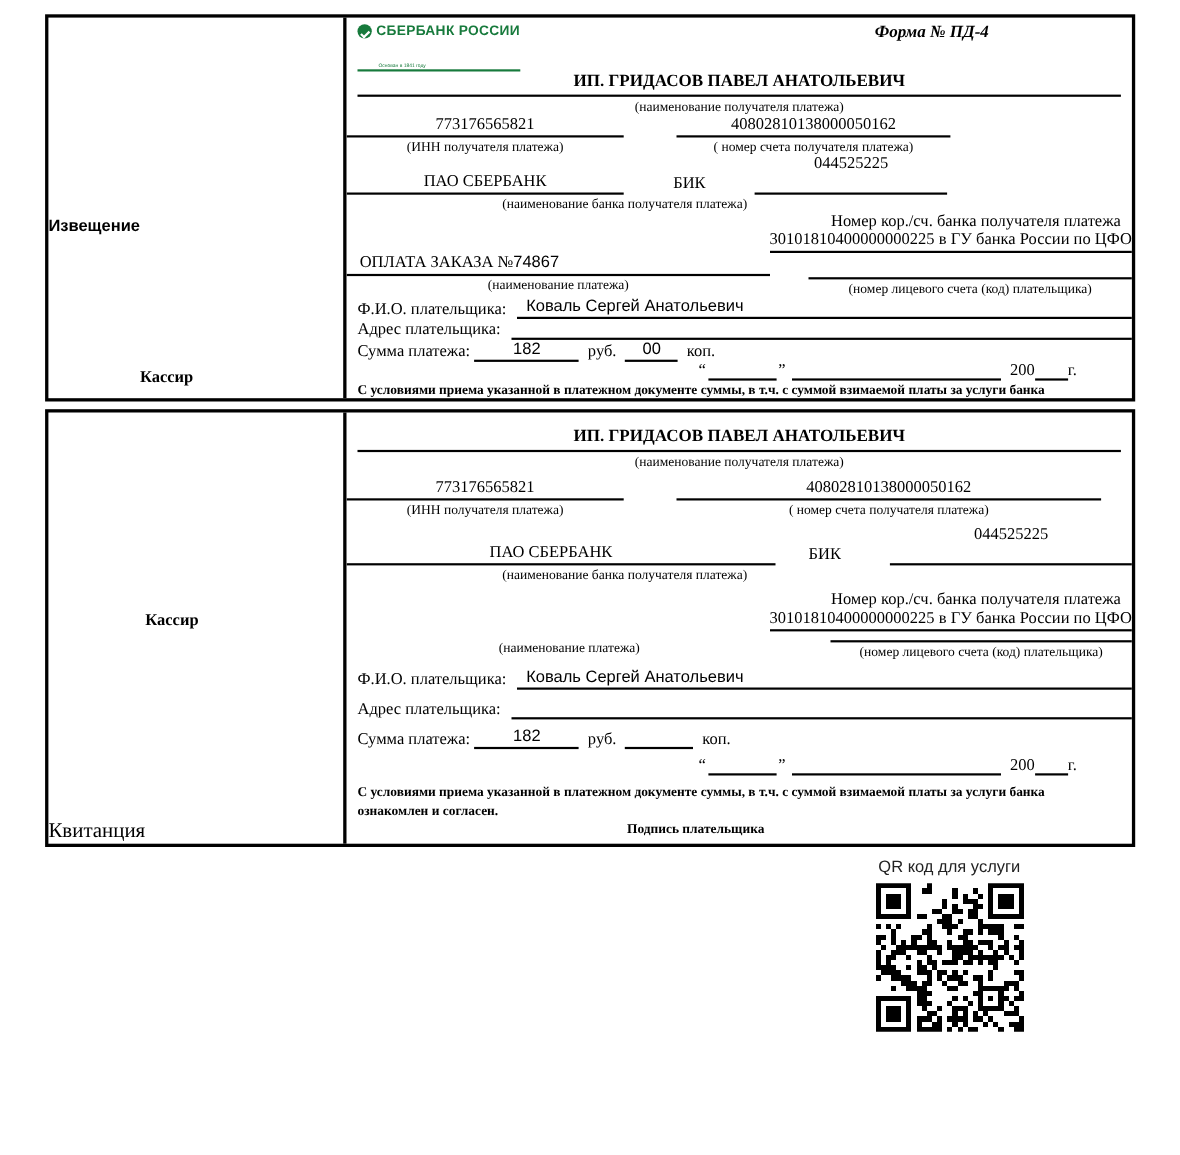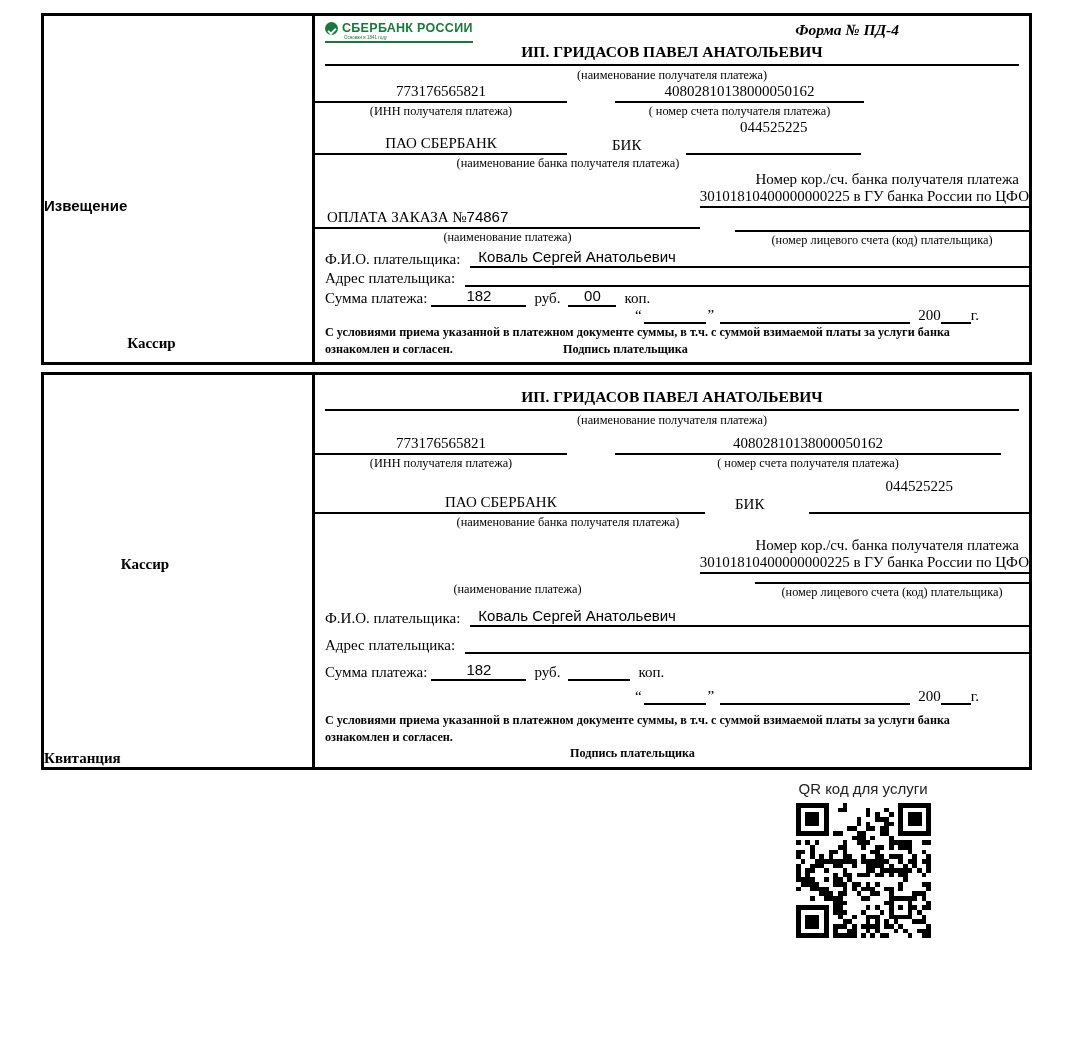--- a/index.html
+++ b/index.html
@@ -6,28 +6,28 @@
   body{width:1073px;height:1050px;position:relative;font-family:"Liberation Serif",serif;color:#000;}
   .page{position:absolute;inset:0;}
 
   .section{position:absolute;left:41px;width:991px;border:3px solid #000;box-sizing:border-box;display:flex;background:#fff;}
   .s1{top:13px;height:352px;}
   .s2{top:372px;height:398px;}
 
   .side{flex:0 0 271px;border-right:3px solid #000;box-sizing:border-box;display:flex;flex-direction:row;align-items:center;}
   .s1 .side-top{margin-top:32px;font-family:"Liberation Sans",sans-serif;font-weight:bold;font-size:15px;}
   .s1 .side-bottom{margin-top:auto;margin-bottom:10px;font-weight:bold;font-size:15px;}
-  .s2 .side-top{margin-top:auto;font-weight:bold;font-size:15px;}
+  .s2 .side-top{margin-top:auto;font-weight:normal;font-size:19px;}
   .s2 .side-bottom{margin-top:20px;margin-bottom:34px;font-weight:bold;font-size:15px;}
 
   .content{flex:1;box-sizing:border-box;padding:5px 10px 6px 10px;display:flex;flex-direction:column;justify-content:space-between;overflow:hidden;}
 
   
   .logo-row{display:flex;justify-content:space-between;align-items:flex-start;}
-  .logo{display:inline-flex;flex-direction:column;border-bottom:2px solid #177a3c;padding-bottom:1px;}
+  .logo{display:inline-flex;flex-direction:column;border-bottom:2px solid #177a3c;padding-bottom:1px;gap:22px;}
   .logo-main{display:flex;align-items:center;gap:4px;}
   .logo-icon{width:13px;height:13px;border-radius:50%;background:#177a3c;position:relative;display:inline-block;}
   .logo-icon::after{content:"";position:absolute;left:3px;top:6px;width:6px;height:3px;border-left:2px solid #fff;border-bottom:2px solid #fff;transform:rotate(-45deg);}
   .logo-text{font-family:"Liberation Sans",sans-serif;font-weight:bold;font-size:12.5px;color:#177a3c;letter-spacing:.3px;}
   .logo-sub{font-family:"Liberation Sans",sans-serif;font-size:4.5px;color:#177a3c;margin-left:19px;}
   .form-no{font-weight:bold;font-style:italic;font-size:15.5px;margin-right:120px;}
   .caption{font-size:12.3px;}
   .center{text-align:center;}
   .name-block .name{font-weight:bold;font-size:15.5px;text-align:center;border-bottom:2px solid #000;padding-bottom:3px;}
   .name-block .caption{margin-top:2px;}

